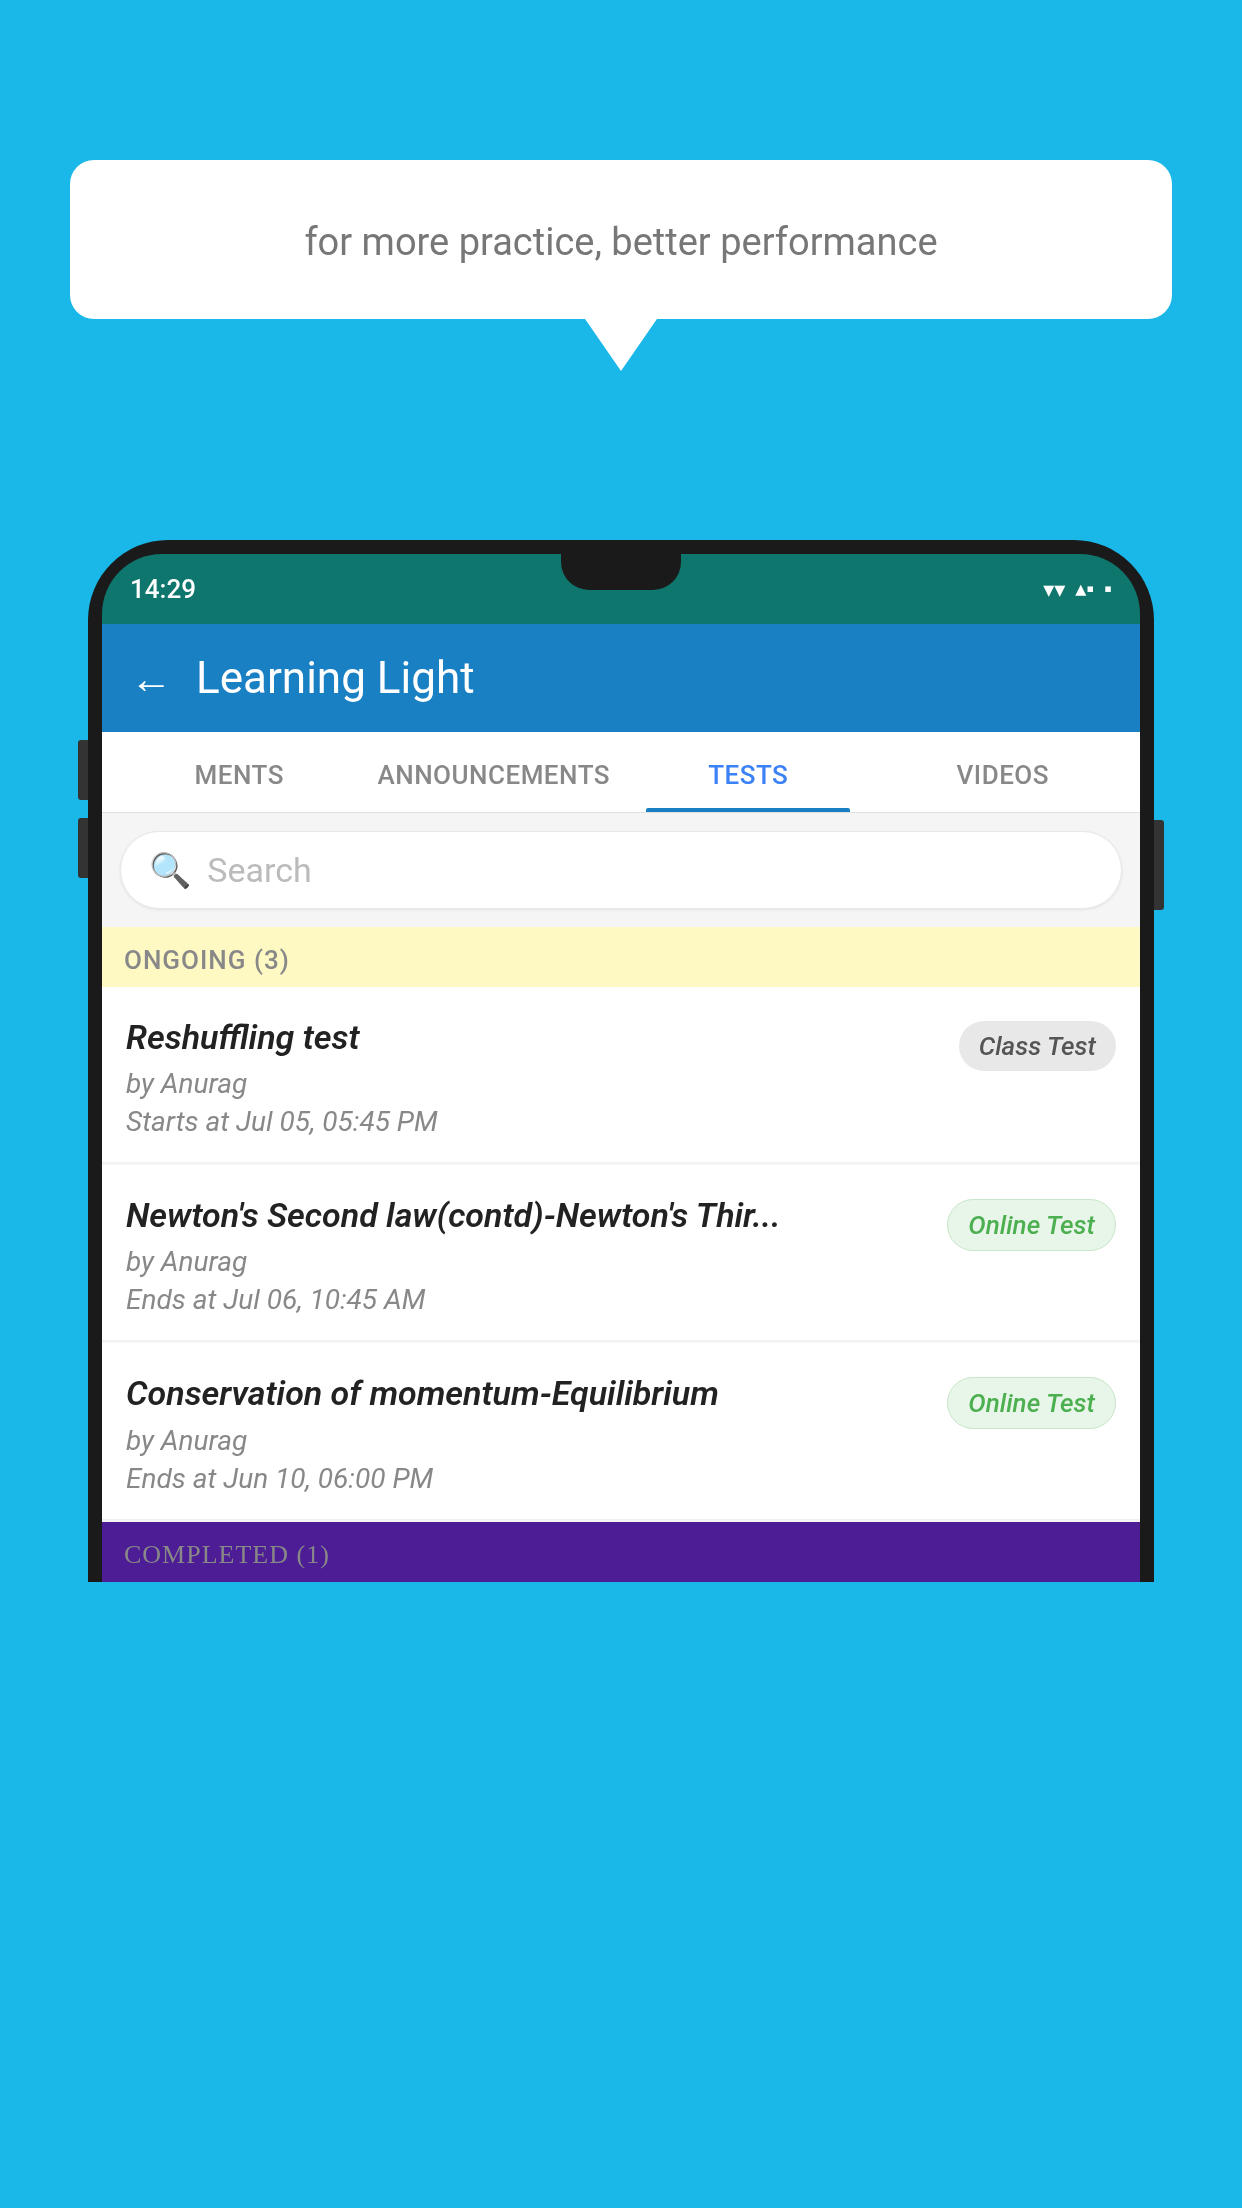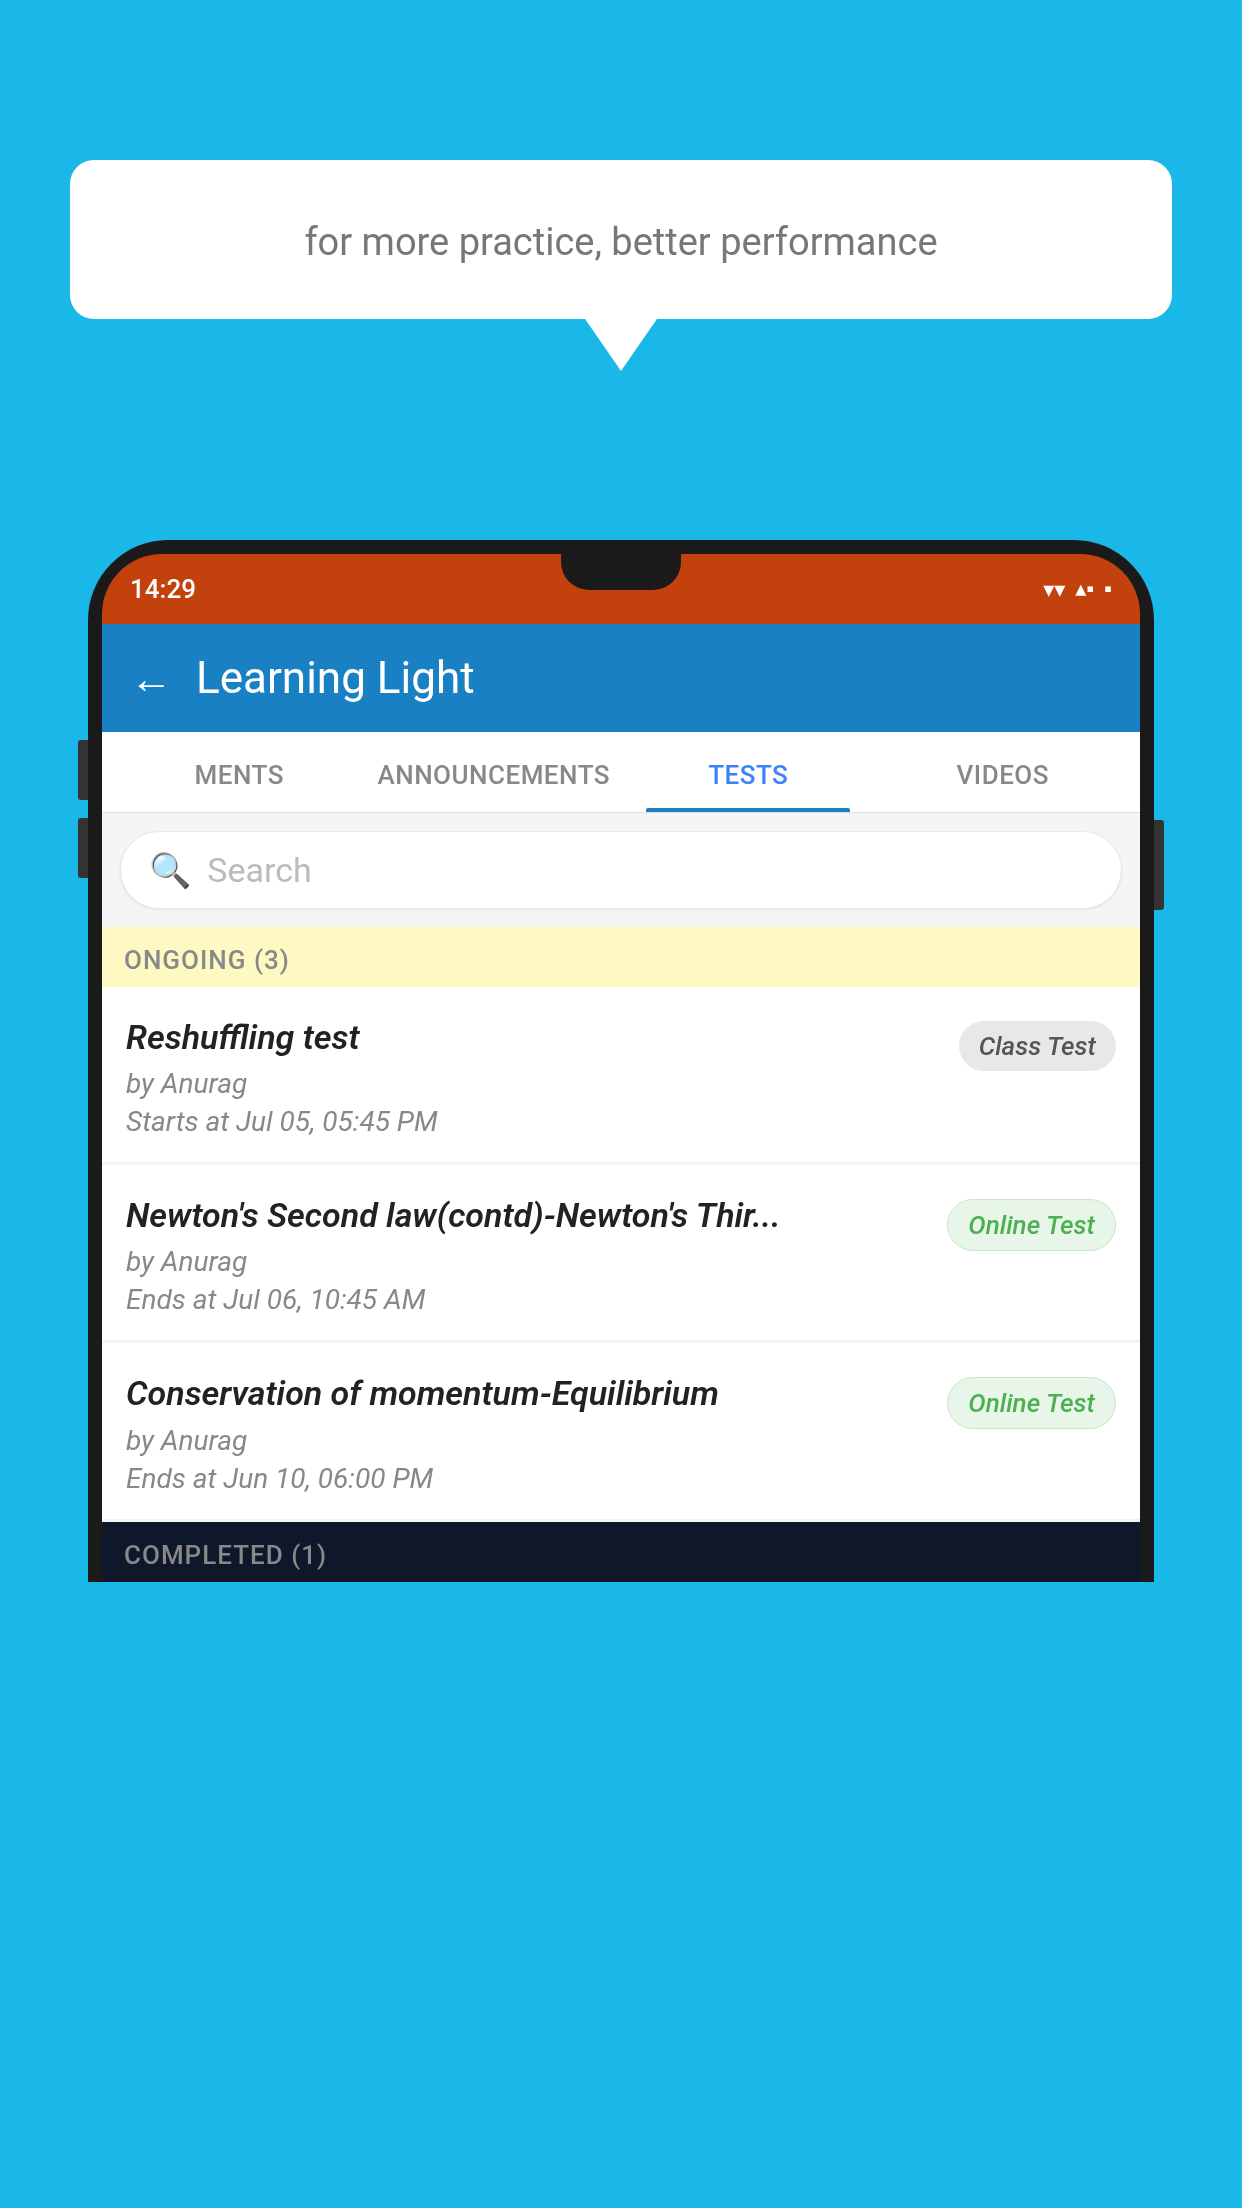--- a/index.html
+++ b/index.html
@@ -69,21 +69,21 @@
     .phone-frame {
       width: 100%;
       background: #1a1a1a;
       border-radius: 80px 80px 0 0;
       padding: 14px 14px 0;
       position: relative;
     }
 
     
     .phone-notch-area {
-      background: #c2410c;
+      background: #0f766e;
       border-radius: 60px 60px 0 0;
       padding: 0;
       position: relative;
       height: 70px;
       display: flex;
       align-items: center;
       justify-content: space-between;
       padding: 0 28px;
     }
 
@@ -267,21 +267,22 @@
 
     .badge-online {
       background: #e8f5e9;
       color: #4caf50;
       border: 1.5px solid #c8e6c9;
     }
 
     
     .completed-header {
       padding: 18px 22px 12px;
-      background: #0f172a;
+      background: #4c1d95;
+      font-family: Liberation Serif, serif;
     }
 
     .completed-label {
       font-size: 26px;
       color: #888;
       font-weight: 500;
       letter-spacing: 1px;
     }
 
     

